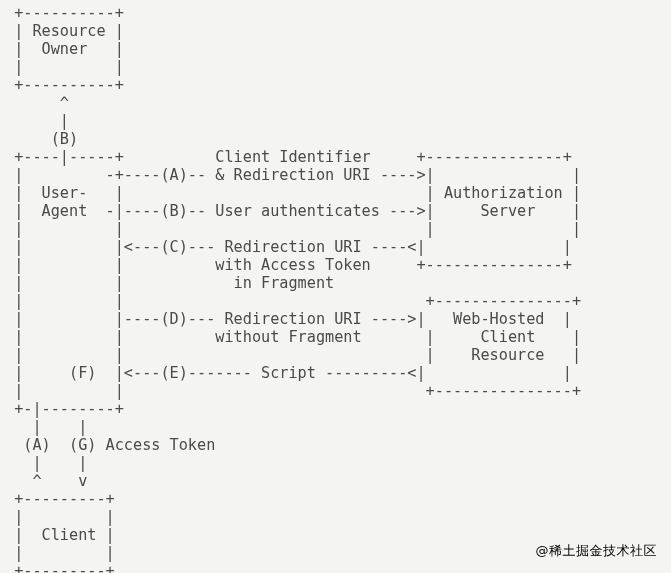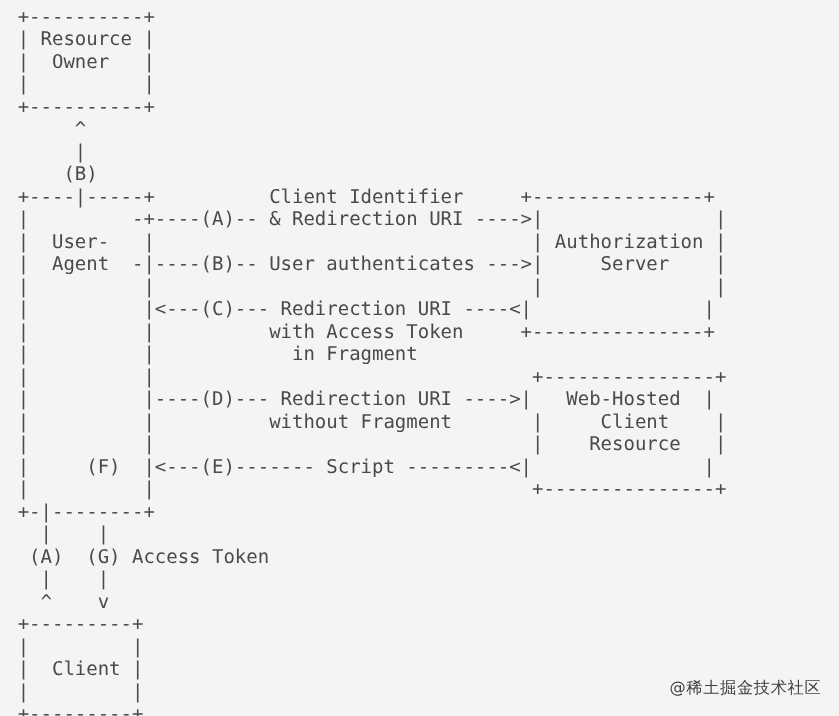--- a/index.html
+++ b/index.html
@@ -32,21 +32,21 @@
     background: transparent;
     -webkit-font-smoothing: antialiased;
   }
   #watermark {
     position: absolute;
     right: 14px;
     bottom: 14px;
     font-family: "DejaVu Sans", "Liberation Sans", sans-serif;
     font-size: 13px;
     line-height: 16px;
-    color: #404040;
+    color: #000000;
     letter-spacing: 0.5px;
     user-select: none;
     white-space: pre;
   }
 </style>
 </head>
 <body>
 
 <pre id="ascii-diagram"> +----------+
  | Resource |

